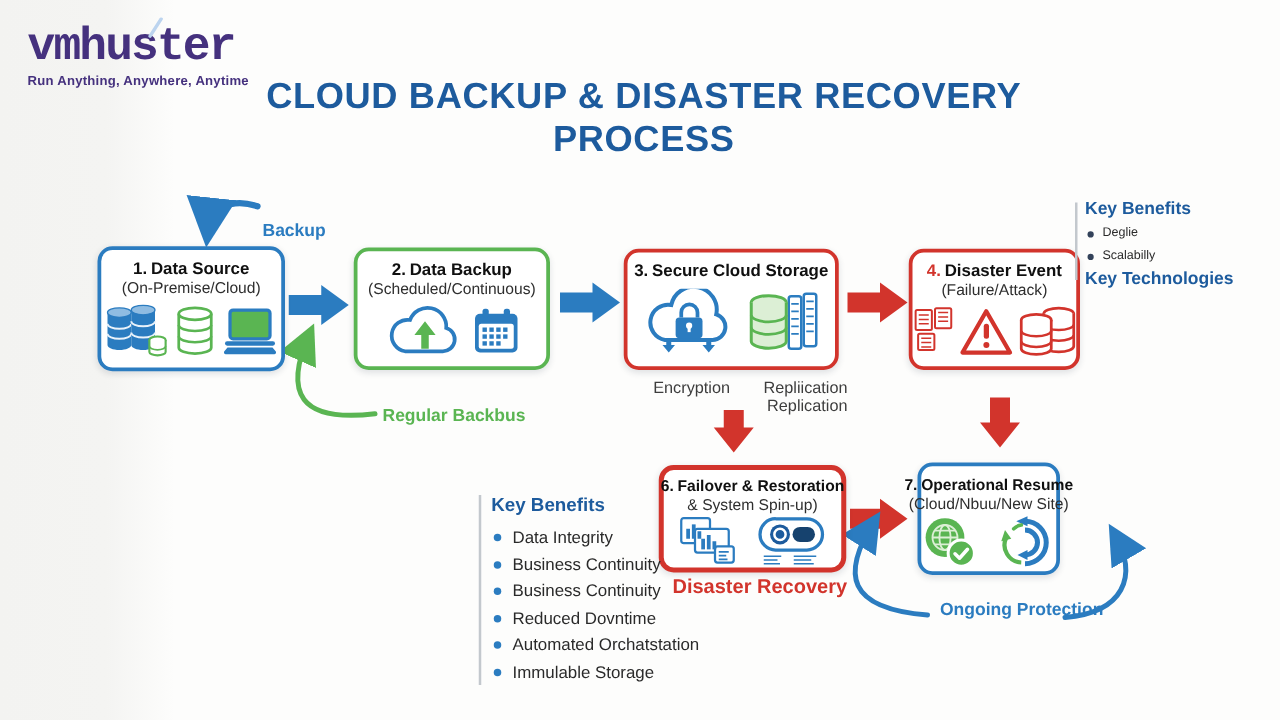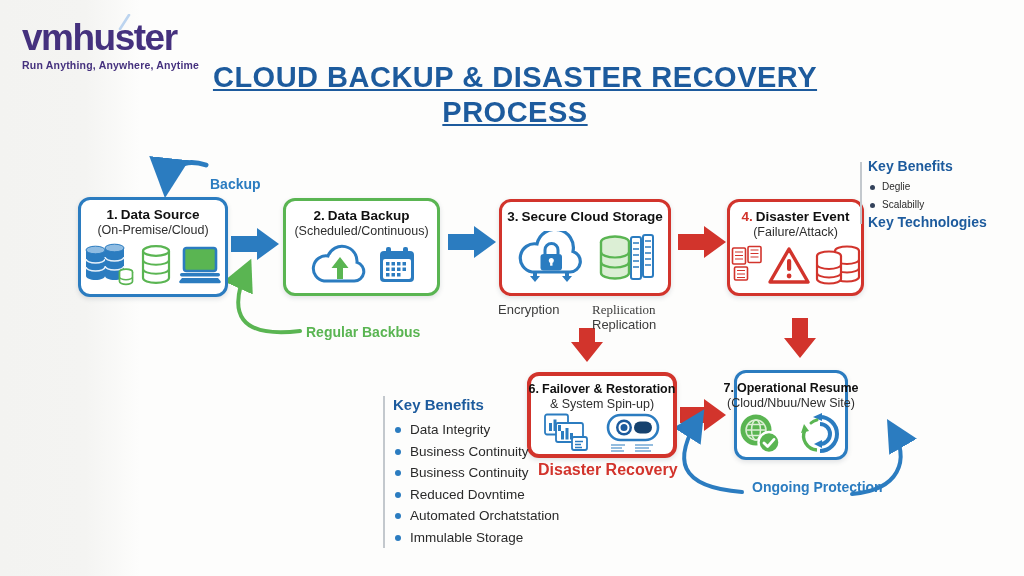--- a/index.html
+++ b/index.html
@@ -4,42 +4,42 @@
 <style>
   * { margin:0; padding:0; box-sizing:border-box; }
   html,body { width:1024px; height:576px; }
   body { font-family:"Liberation Sans", sans-serif; background:#fff; }
   #canvas {
     position:relative; width:1024px; height:576px; overflow:hidden;
     background:linear-gradient(90deg,#f3f3f1 0px,#f4f4f2 85px,#fdfdfc 140px,#fdfdfc 100%);
   }
   
   .logo-wrap { position:absolute; left:22px; top:18px; }
-  .logo-text { font-size:37px; font-weight:800; color:#45317e; letter-spacing:-1.5px; line-height:40px; }
+  .logo-text { font-size:37px; font-weight:800; color:#45317e; letter-spacing:-1.5px; line-height:40px;font-family:Liberation Mono, monospace; }
   .logo-accent { position:absolute; left:92px; top:-4px; }
   .logo-tagline { font-size:10.5px; font-weight:700; color:#45317e; letter-spacing:.2px; margin-top:1px; }
   
   .main-title { position:absolute; left:185px; top:60px; width:660px; text-align:center;
     color:#1d5b9d; font-weight:700; font-size:29px; line-height:35px; letter-spacing:.5px; }
-  .main-title span { display:block;text-decoration:underline; }
+  .main-title span { display:block; }
   
   .pbox { position:absolute; background:#fff; border:3px solid #2b7cc0; border-radius:12px;
     box-shadow:0 2px 5px rgba(40,60,80,.14); display:flex; flex-direction:column; align-items:center; z-index:2; }
   .pbox.red { border-color:#d2342c; }
   .pbox.green { border-color:#5ab552; }
   .box-title { font-size:13.5px; font-weight:700; color:#101010; margin-top:7px; line-height:16px; text-align:center; white-space:nowrap; }
   .bnum { margin-right:3px; }
   .bnum.rednum { color:#d2342c; }
   .box-sub { font-size:12.5px; color:#2e2e2e; line-height:14px; text-align:center; white-space:nowrap; }
   .box-icons { flex:1; display:flex; align-items:center; justify-content:center; gap:6px; padding:2px 4px 4px; }
   
   .flabel { position:absolute; white-space:nowrap; z-index:3; }
   .lbl-backup { color:#2b7cc0; font-weight:700; font-size:14px; }
   .lbl-backbus { color:#5ab552; font-weight:700; font-size:14px; }
-  .lbl-gray { color:#3d3d3d; font-size:13px; line-height:15px; text-align:left; }
+  .lbl-gray { color:#3d3d3d; font-size:13px; line-height:15px; text-align:right; }
   .lbl-dr { color:#d2342c; font-weight:700; font-size:16px; }
   .lbl-ongoing { color:#2b7cc0; font-weight:700; font-size:14px; }
   
   .panel { position:absolute; z-index:3; }
   .panel-rule { position:absolute; width:2px; background:#c3c8cd; z-index:3; }
   .panel h3 { color:#1d5b9d; font-size:14px; font-weight:700; margin-bottom:4px; }
   .panel ul { list-style:none; }
   .panel li { position:relative; padding-left:14px; color:#2a2a2a; }
   .panel li::before { content:""; position:absolute; left:2px; top:7px; width:5px; height:5px; border-radius:50%; }
   .panel.right li { font-size:10px; line-height:18px; }
@@ -281,21 +281,21 @@
         <polygon points="9,21 17,19 12,12" fill="#5ab552"></polygon>
         <path d="M25 8a11 11 0 0 0-6 3" stroke="#5ab552" stroke-width="3" fill="none" stroke-linecap="round"></path>
       </svg>
     </div>
   </div>
 
   <div class="flabel lbl-backup" style="left:210px; top:176px;">Backup</div>
   <div class="flabel lbl-backbus" style="left:306px; top:324px;">Regular Backbus</div>
   <div class="flabel lbl-gray" style="left:498px; top:302px; width:86px;">Encryption</div>
   <div class="flabel lbl-gray" style="left:592px; top:302px; width:86px;">
-    <span style="display:block;font-family:Liberation Serif, serif;">Repliication</span>
+    <span style="display:block;">Repliication</span>
     <span style="display:block;">Replication</span>
   </div>
   <div class="flabel lbl-dr" style="left:538px; top:461px;">Disaster Recovery</div>
   <div class="flabel lbl-ongoing" style="left:752px; top:479px;">Ongoing Protection</div>
 
   <div class="panel-rule" style="left:860px; top:162px; height:62px;"></div>
   <div class="panel right" style="left:868px; top:158px; width:150px;">
     <h3>Key Benefits</h3>
     <ul>
       <li>Deglie</li>

